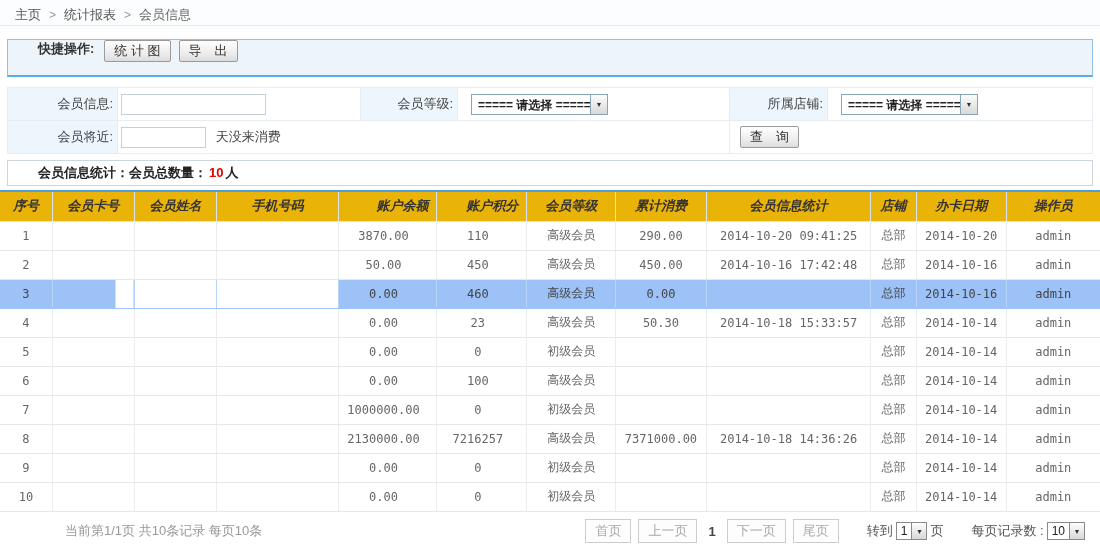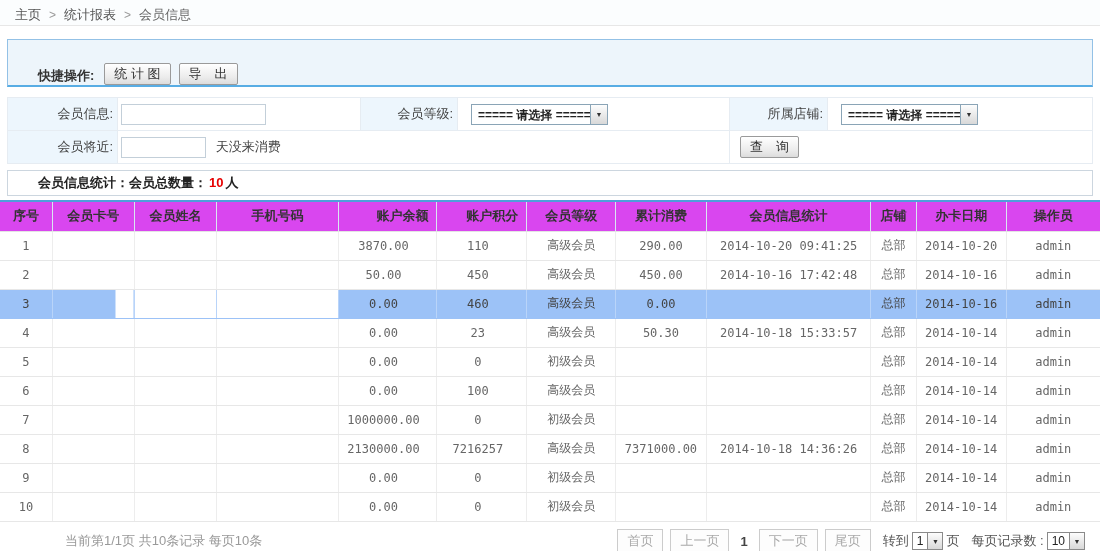--- a/index.html
+++ b/index.html
@@ -6,23 +6,23 @@
   html,body { width:1100px; height:551px; background:#fff; overflow:hidden;
     font-family:"Liberation Sans","DejaVu Sans",sans-serif; }
 
   
   .breadcrumb { height:26px; line-height:29px; background:#fbfdfe;
     border-bottom:1px solid #e7e7e7; padding-left:15px; font-size:13px; color:#666; }
   .breadcrumb a { color:#555; text-decoration:none; }
   .breadcrumb .sep { color:#999; margin:0 8px; font-size:12px; }
 
   
-  .quickops { margin:13px 7px 0 7px; height:48px; background:#edf5fb;
+  .quickops { margin:13px 7px 0 7px; height:38px; background:#edf5fb;
     border:1px solid #93c1e6; border-bottom:2px solid #58ade4;
-    display:flex; align-items:flex-end; }
+    display:flex; align-items:flex-start; }
   .quickops .lbl { font-size:13px; font-weight:bold; color:#333; margin:0 10px 0 30px; }
   .btn { display:inline-block; border:1px solid #9a9a9a; border-radius:2px;
     background:linear-gradient(#ffffff,#eaeaea 70%,#dcdcdc); color:#333;
     font-size:13px; padding:2px 9px; margin-right:8px; cursor:pointer; line-height:16px; }
 
   
   .filterbox { margin:10px 7px 0 7px; border:1px solid #0f766e; border-collapse:collapse; width:1086px; }
   .filterbox td { border:1px solid #e6ecf2; height:33px; font-size:13px; color:#444; }
   .filterbox td.flabel { background:#edf6fd; text-align:right; padding-right:4px; }
   .filterbox input[type=text] { height:21px; border:1px solid #c3cfd9; margin-left:3px;
@@ -43,22 +43,22 @@
   .combo.small .arrow { width:15px; border-color:#8a8a8a; }
 
   
   .statsbar { margin:6px 7px 0 7px; border:1px solid #ccd6df; height:26px; line-height:24px;
     padding-left:30px; font-size:13px; font-weight:bold; color:#222; background:#fff; }
   .statsbar .num { color:#e60000; padding:0 2px; }
 
   
   table.grid { border-collapse:collapse; width:1100px; margin-top:4px; table-layout:fixed;
     border-top:2px solid #4f9edb; }
-  table.grid th { background:#d946ef; height:30px; font-size:13px; font-weight:bold; color:#333;
-    border-right:1px solid #d9e6f1; border-bottom:1px solid #e4e4e4; }
+  table.grid th { background:#eab308; height:30px; font-size:13px; font-weight:bold; color:#333;
+    border-right:1px solid #d9e6f1; border-bottom:1px solid #e4e4e4;font-style:italic; }
   table.grid th:last-child { border-right:none; }
   table.grid td { height:29px; font-size:12px; color:#666; text-align:center;
     border-right:1px solid #ededed; border-bottom:1px solid #e7e7e7; overflow:hidden;
     font-family:"DejaVu Sans Mono","Liberation Mono",monospace; white-space:nowrap; }
   table.grid td:last-child { border-right:none; }
   .c0{width:52px;} .c1{width:81px;} .c2{width:82px;} .c3{width:120px;}
   .c4{width:98px; text-align:right; padding-right:8px;}
   .c5{width:89px; text-align:right; padding-right:8px;}
   .c6{width:88px;} .c7{width:90px;} .c8{width:163px;} .c9{width:45px;}
   .c10{width:89px;} .c11{width:93px;}
@@ -68,21 +68,21 @@
   tr.selected td.redact-partial { background:linear-gradient(90deg,#9cc2f7 0 63px,#fff 63px); }
 
   
   .pager { height:39px; display:flex; align-items:center; justify-content:space-between;
     padding:0 12px 0 65px; font-size:13px; }
   .pager .left { color:#999; }
   .pager .right { display:flex; align-items:center; color:#555; }
   .pgbtn { border:1px solid #ccc; background:#fdfdfd; color:#a9a9a9; font-size:13px;
     padding:2px 9px; margin-left:7px; cursor:pointer; }
   .pgcur { font-weight:bold; color:#444; margin:0 4px 0 11px; }
-  .goto { margin-left:12px; display:flex; align-items:center; }
+  .goto { margin-left:28px; display:flex; align-items:center; }
 </style>
 </head>
 <body>
 
 <div class="breadcrumb">
   <a href="#">主页</a><span class="sep">&gt;</span><a href="#">统计报表</a><span class="sep">&gt;</span><span>会员信息</span>
 </div>
 
 <div class="quickops">
   <span class="lbl">快捷操作:</span>

